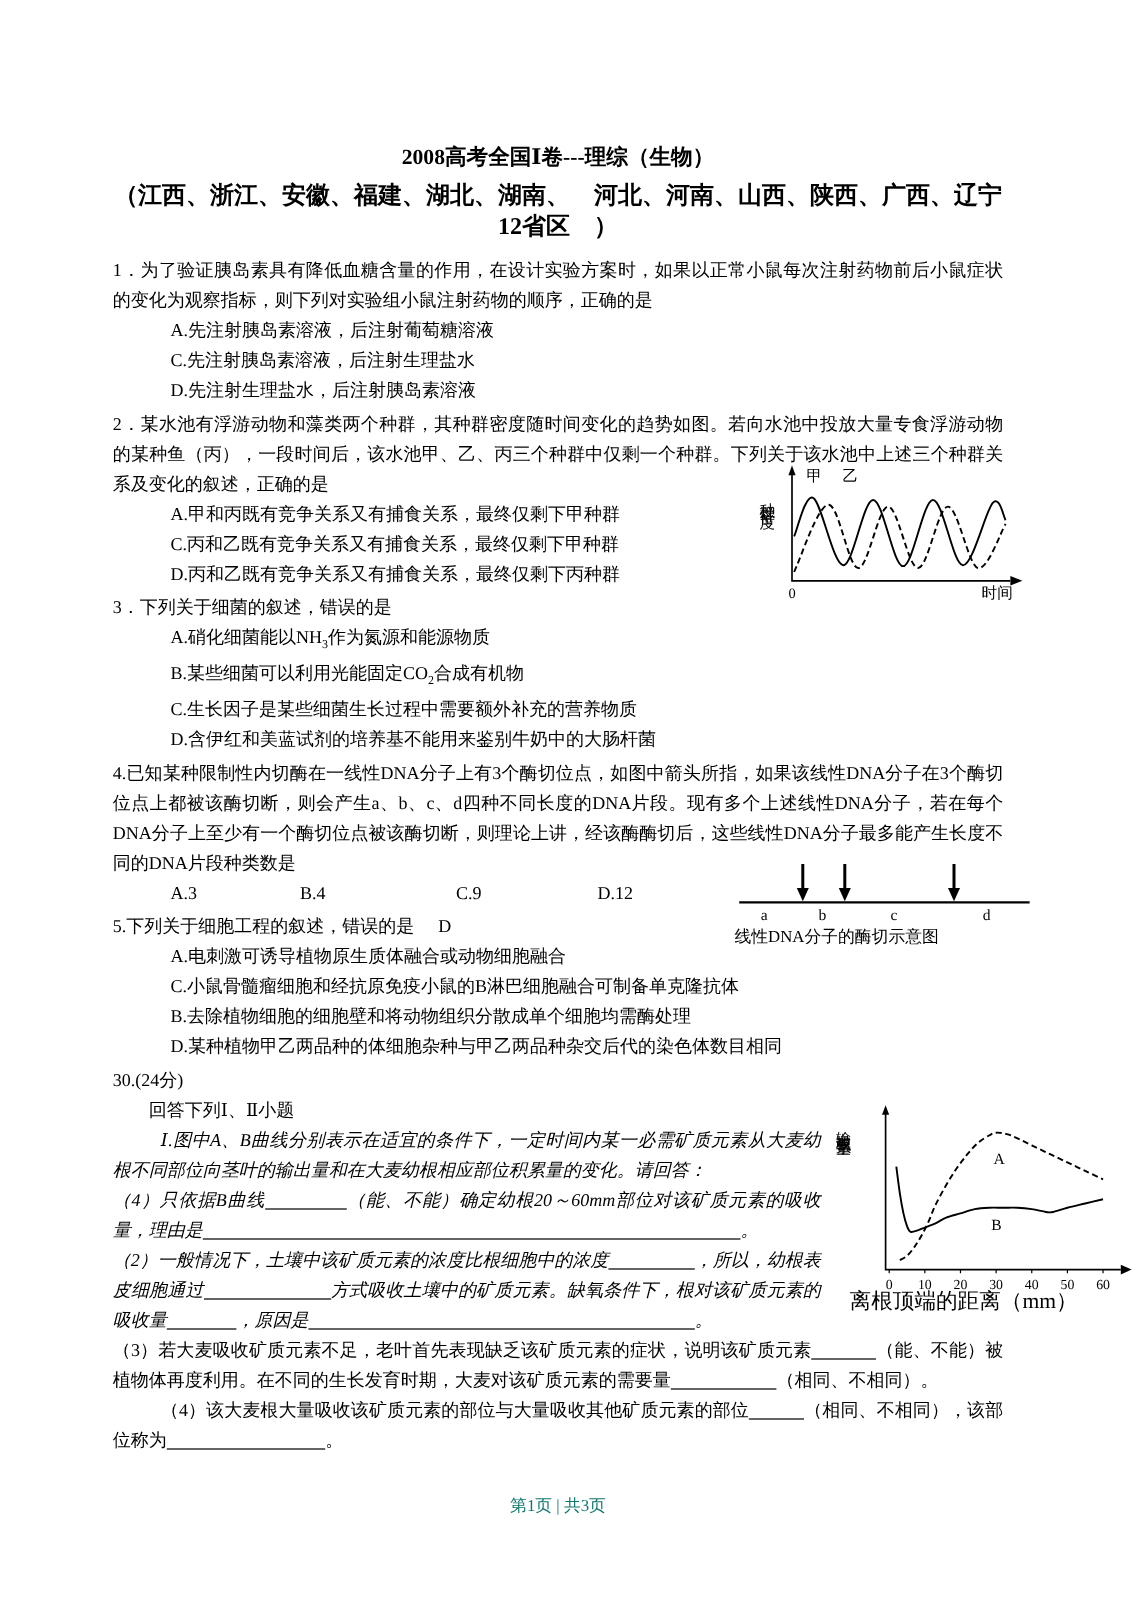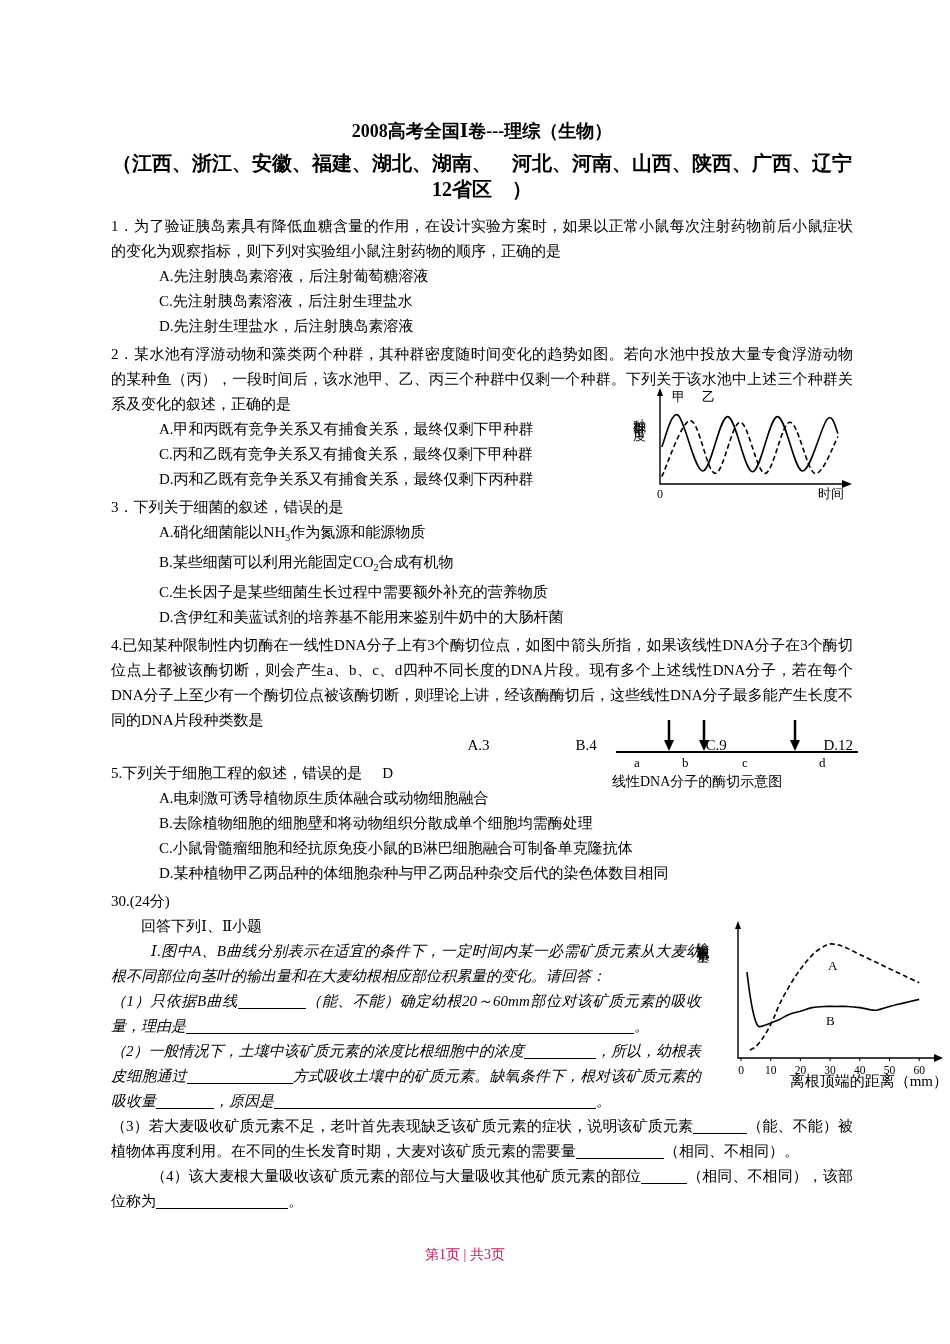--- a/index.html
+++ b/index.html
@@ -1,48 +1,48 @@
 <!DOCTYPE html>
 <html><head>
 <meta charset="utf-8">
 <style>
   html,body{margin:0;padding:0;}
   body{
     width:950px;height:1344px;position:relative;background:#ffffff;
     font-family:"Liberation Serif","DejaVu Serif",serif;
     font-size:15px;color:#000;overflow:hidden;
   }
-  .content{position:absolute;left:111px;top:118px;width:742px;}
+  .content{position:absolute;left:94px;top:118px;width:742px;}
   .title{text-align:center;font-weight:bold;font-size:18px;line-height:26px;}
   .subtitle{text-align:center;font-weight:bold;font-size:20px;line-height:26px;margin-top:6px;margin-bottom:12px;}
   p,.line{margin:0;line-height:25px;text-align:justify;}
   .q{margin-top:3px;}
   .opt{padding-left:48px;line-height:25px;}
-  .optrow{display:flex;padding-left:48px;line-height:25px;justify-content:flex-end;}
+  .optrow{display:flex;padding-left:48px;line-height:25px;}
   .optrow span{display:inline-block;}
   .o1{width:108px;} .o2{width:130px;} .o3{width:118px;}
   .emph{-webkit-text-emphasis:filled dot over;text-emphasis:filled dot over;margin-top:17px;}
   .ans{margin-left:20px;}
   sub{font-size:10px;}
   .bl{display:inline-block;border-bottom:1px solid #000;height:15px;vertical-align:-3px;}
   .ind30{text-indent:30px;}
   .ind40{text-indent:40px;}
   .narrow{width:590px;font-style:italic;}
   .fig{position:absolute;}
   #fig1{left:630px;top:386px;width:226px;}
   #fig1 .ylab{position:absolute;left:0;top:22px;writing-mode:vertical-rl;text-orientation:upright;font-size:13px;letter-spacing:3px;}
   #fig1 svg{margin-left:18px;display:block;}
   #fig2{left:612px;top:712px;width:250px;}
   #fig2 svg{display:block;}
   #fig2 .cap{font-size:14px;line-height:20px;margin-top:2px;}
   #fig3{left:692px;top:918px;width:256px;}
   #fig3 .ylab{position:absolute;left:2px;top:14px;writing-mode:vertical-rl;text-orientation:upright;font-size:12.5px;letter-spacing:2px;}
   #fig3 svg{margin-left:16px;display:block;}
-  #fig3 .xlab{font-size:15px;text-align:right;width:240px;margin-left:16px;margin-top:-8px;}
-  .footer{position:absolute;left:0;top:1246px;width:930px;text-align:center;font-size:14px;color:#be185d;}
+  #fig3 .xlab{font-size:18px;text-align:left;width:240px;margin-left:16px;margin-top:-8px;}
+  .footer{position:absolute;left:0;top:1246px;width:930px;text-align:center;font-size:14px;color:#0f766e;}
   svg text{font-family:"Liberation Serif","DejaVu Serif",serif;fill:#000;}
 </style>
 </head>
 <body>
 
 <div class="content">
   <div class="title">2008高考全国Ⅰ卷---理综（生物）</div>
   <div class="subtitle">（江西、浙江、安徽、福建、湖北、湖南、　河北、河南、山西、陕西、广西、辽宁12省区　）</div>
 
   <div class="q">
@@ -73,31 +73,31 @@
       <span class="o1">A.3</span>
       <span class="o2">B.4</span>
       <span class="o3">C.9</span>
       <span>D.12</span>
     </div>
   </div>
 
   <div class="q">
     <p><span>5.下列关于细胞工程的叙述，</span><span class="emph">错误</span><span>的是</span><span class="ans">D</span></p>
     <div class="opt">A.电刺激可诱导植物原生质体融合或动物细胞融合</div>
+    <div class="opt">C.小鼠骨髓瘤细胞和经抗原免疫小鼠的B淋巴细胞融合可制备单克隆抗体</div>
     <div class="opt">B.去除植物细胞的细胞壁和将动物组织分散成单个细胞均需酶处理</div>
-    <div class="opt">C.小鼠骨髓瘤细胞和经抗原免疫小鼠的B淋巴细胞融合可制备单克隆抗体</div>
     <div class="opt">D.某种植物甲乙两品种的体细胞杂种与甲乙两品种杂交后代的染色体数目相同</div>
   </div>
 
   <div class="q">
     <p>30.(24分)</p>
     <p class="ind30">回答下列Ⅰ、Ⅱ小题</p>
     <div class="narrow">
       <p class="ind40">Ⅰ.图中A、B曲线分别表示在适宜的条件下，一定时间内某一必需矿质元素从大麦幼根不同部位向茎叶的输出量和在大麦幼根相应部位积累量的变化。请回答：</p>
-      <p><span>（1）只依据B曲线</span><span class="bl" style="width:68px"></span><span>（能、不能）确定幼根20～60mm部位对该矿质元素的吸收量，理由是</span><span class="bl" style="width:448px"></span><span>。</span></p>
+      <p><span>（4）只依据B曲线</span><span class="bl" style="width:68px"></span><span>（能、不能）确定幼根20～60mm部位对该矿质元素的吸收量，理由是</span><span class="bl" style="width:448px"></span><span>。</span></p>
       <p><span>（2）一般情况下，土壤中该矿质元素的浓度比根细胞中的浓度</span><span class="bl" style="width:72px"></span><span>，所以，幼根表皮细胞通过</span><span class="bl" style="width:106px"></span><span>方式吸收土壤中的矿质元素。缺氧条件下，根对该矿质元素的吸收量</span><span class="bl" style="width:58px"></span><span>，原因是</span><span class="bl" style="width:322px"></span><span>。</span></p>
     </div>
     <p><span>（3）若大麦吸收矿质元素不足，老叶首先表现缺乏该矿质元素的症状，说明该矿质元素</span><span class="bl" style="width:54px"></span><span>（能、不能）被植物体再度利用。在不同的生长发育时期，大麦对该矿质元素的需要量</span><span class="bl" style="width:88px"></span><span>（相同、不相同）。</span></p>
     <p class="ind40"><span>（4）该大麦根大量吸收该矿质元素的部位与大量吸收其他矿质元素的部位</span><span class="bl" style="width:46px"></span><span>（相同、不相同），该部位称为</span><span class="bl" style="width:132px"></span><span>。</span></p>
   </div>
 </div>
 
 <div class="fig" id="fig1">
   <div class="ylab">种群密度</div>
   <svg id="pop-chart" width="205" height="115" viewBox="0 0 205 115">

